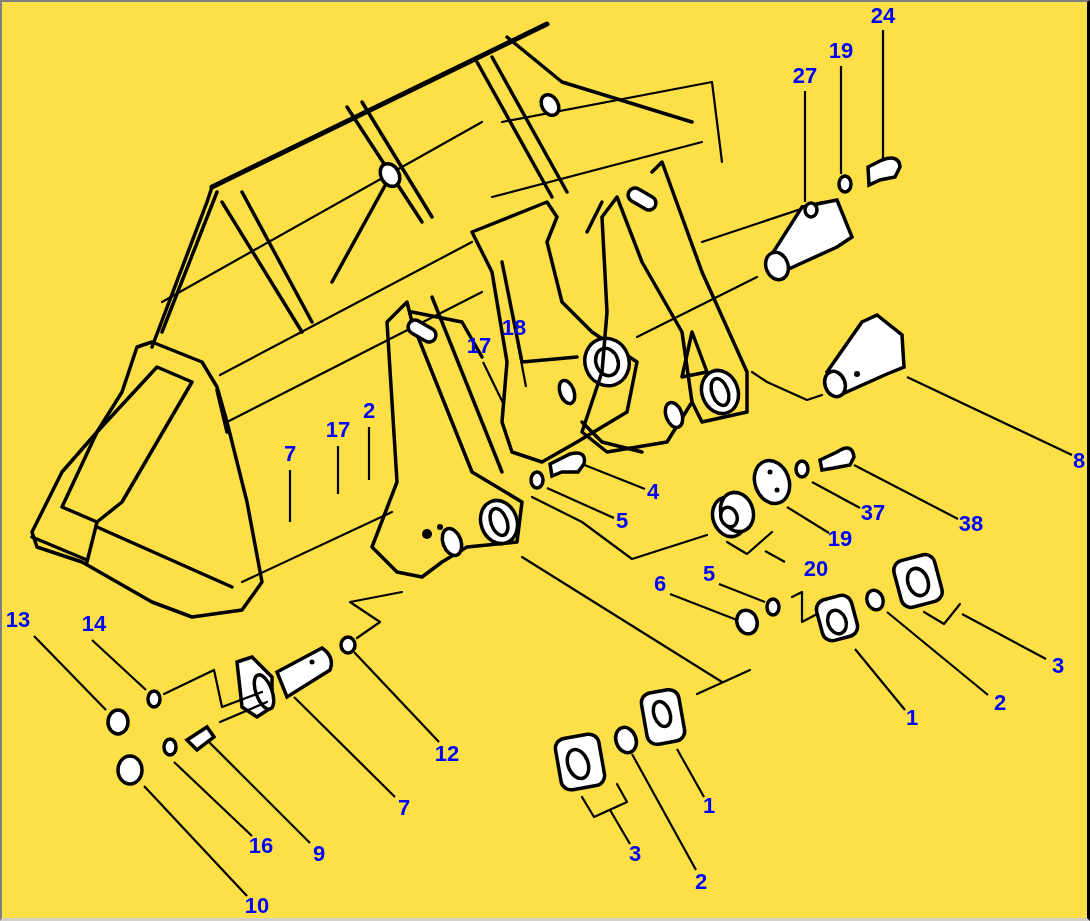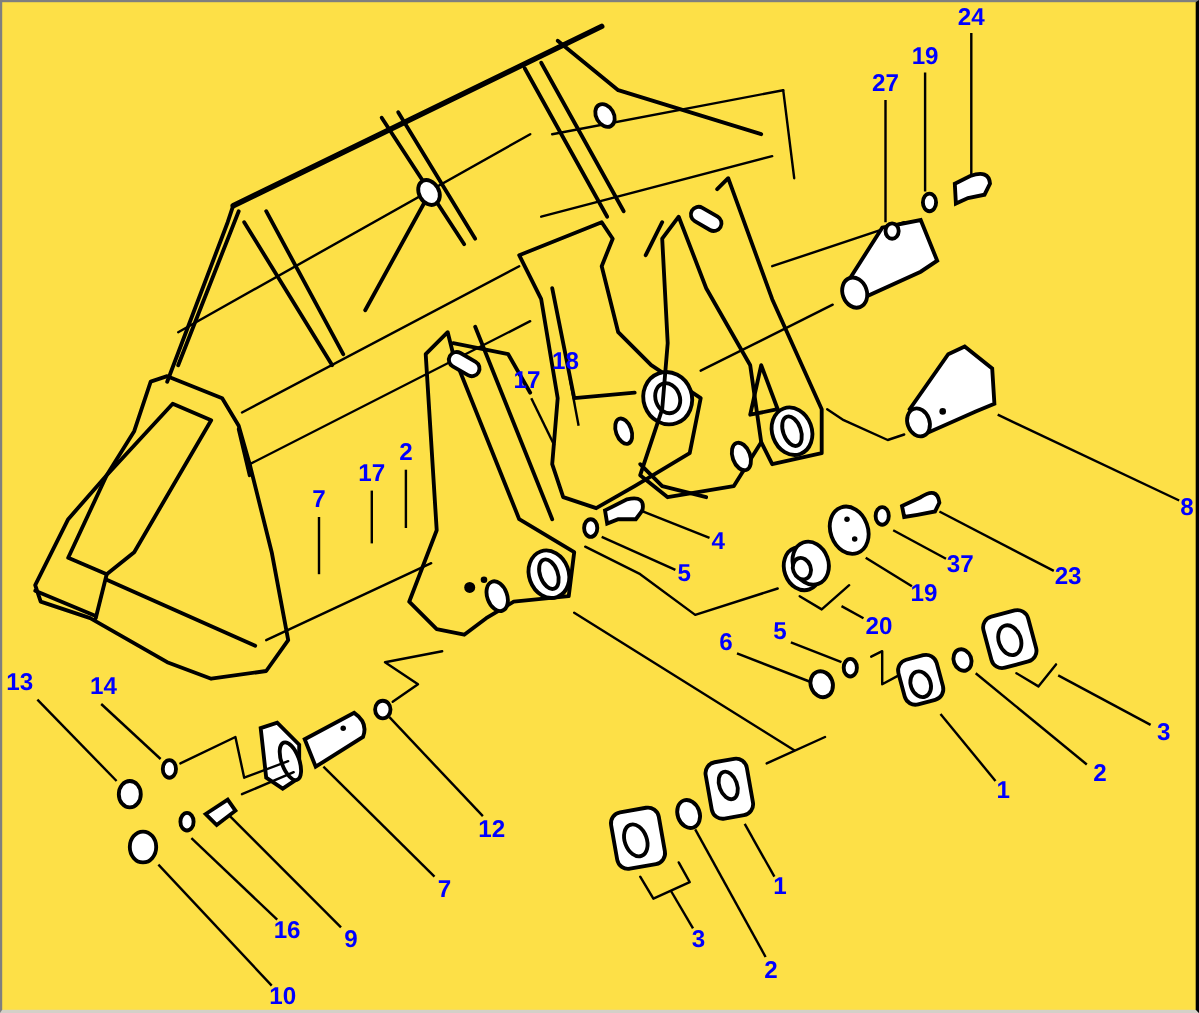--- a/index.html
+++ b/index.html
@@ -194,24 +194,24 @@
 <div class="callout" style="left:839px;top:49px">19</div>
 <div class="callout" style="left:803px;top:74px">27</div>
 <div class="callout" style="left:512px;top:326px">18</div>
 <div class="callout" style="left:477px;top:344px">17</div>
 <div class="callout" style="left:367px;top:409px">2</div>
 <div class="callout" style="left:336px;top:428px">17</div>
 <div class="callout" style="left:288px;top:452px">7</div>
 <div class="callout" style="left:1077px;top:459px">8</div>
 <div class="callout" style="left:651px;top:490px">4</div>
 <div class="callout" style="left:871px;top:511px">37</div>
-<div class="callout" style="left:969px;top:522px">23</div>
+<div class="callout" style="left:969px;top:522px">38</div>
 <div class="callout" style="left:620px;top:519px">5</div>
 <div class="callout" style="left:838px;top:537px">19</div>
-<div class="callout" style="left:797px;top:567px">20</div>
+<div class="callout" style="left:814px;top:567px">20</div>
 <div class="callout" style="left:707px;top:572px">5</div>
 <div class="callout" style="left:658px;top:582px">6</div>
 <div class="callout" style="left:16px;top:618px">13</div>
 <div class="callout" style="left:92px;top:622px">14</div>
 <div class="callout" style="left:1056px;top:664px">3</div>
 <div class="callout" style="left:998px;top:701px">2</div>
 <div class="callout" style="left:910px;top:716px">1</div>
 <div class="callout" style="left:445px;top:752px">12</div>
 <div class="callout" style="left:402px;top:806px">7</div>
 <div class="callout" style="left:707px;top:804px">1</div>

